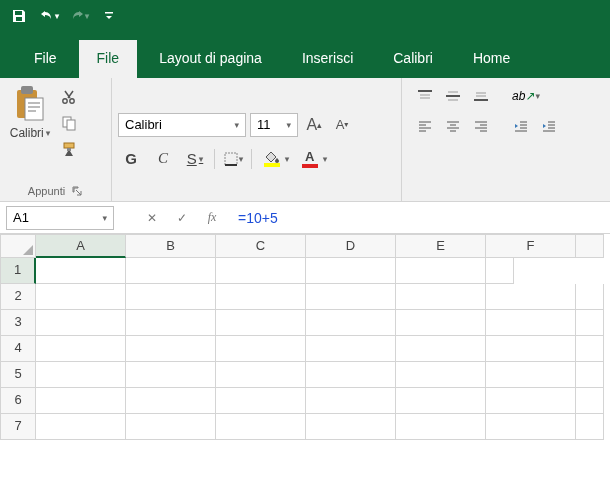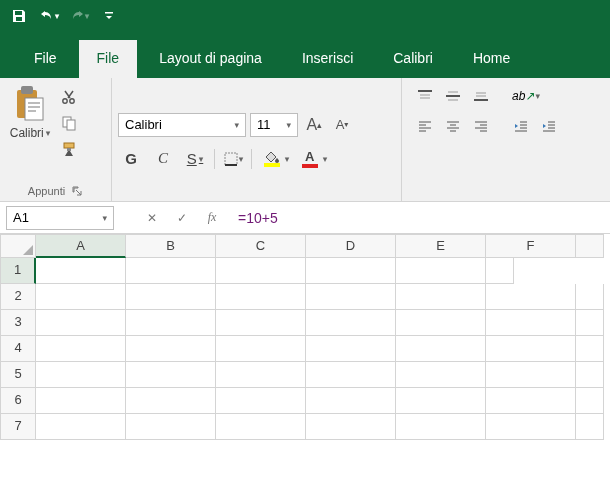--- a/index.html
+++ b/index.html
@@ -46,21 +46,21 @@
 
 .align-grid { display: flex; flex-direction: column; gap: 10px; padding-top: 2px; }
 .align-row { display: flex; gap: 6px; }
 .align-btn { width: 22px; height: 20px; display: flex; align-items: center; justify-content: center; }
 
 
 .formulabar { height: 32px; border-bottom: 1px solid #d4d4d4; display: flex; align-items: center; background: #fff; }
 .namebox { width: 108px; height: 24px; border: 1px solid #bdbdbd; margin-left: 6px; padding: 0 6px; display: flex; align-items: center; justify-content: space-between; font-size: 13px; }
 .fb-btns { display: flex; gap: 2px; margin-left: 24px; padding-right: 6px;}
 .fb-btn { width: 28px; height: 24px; display: flex; align-items: center; justify-content: center; color: #777; }
-.fb-input { flex: 1; border: none; font-size: 14px; padding: 0 6px; height: 24px; outline: none; color: #701a75; }
+.fb-input { flex: 1; border: none; font-size: 14px; padding: 0 6px; height: 24px; outline: none; color: #1d4ed8; }
 
 
 .grid { display: flex; flex-direction: column; }
 .col-headers { display: flex; height: 24px; }
 .corner { width: 36px; border: 1px solid #d4d4d4; background: #f7f7f7; position: relative; }
 .corner::after { content: ""; position: absolute; right: 2px; bottom: 2px; border-left: 10px solid transparent; border-bottom: 10px solid #b0b0b0; }
 .col-h { width: 90px; border: 1px solid #d4d4d4; border-left: none; background: #f7f7f7; text-align: center; font-size: 13px; color: #444; line-height: 22px; }
 .col-h.sel { background: #e0e9e2; border-bottom: 2px solid #0e6838; }
 .grid-row { display: flex; height: 26px; }
 .row-h { width: 36px; border: 1px solid #d4d4d4; border-top: none; background: #f7f7f7; text-align: center; font-size: 13px; color: #444; line-height: 24px; }

